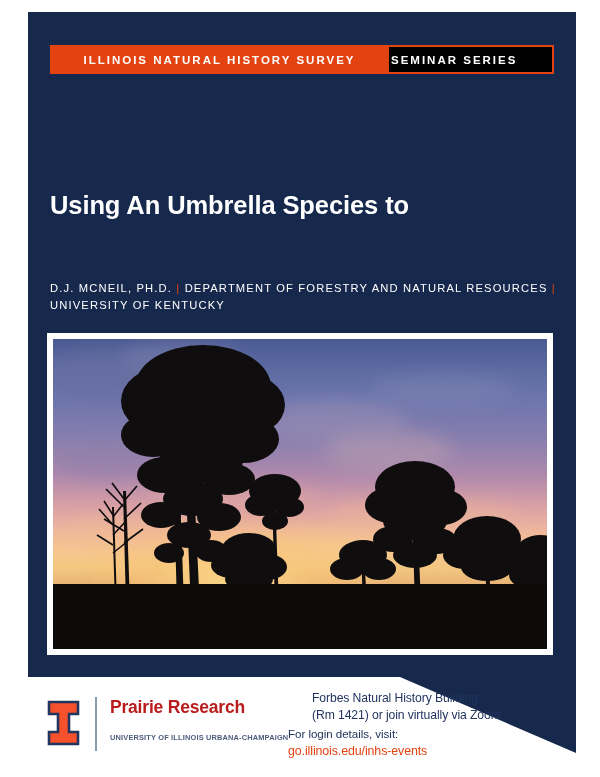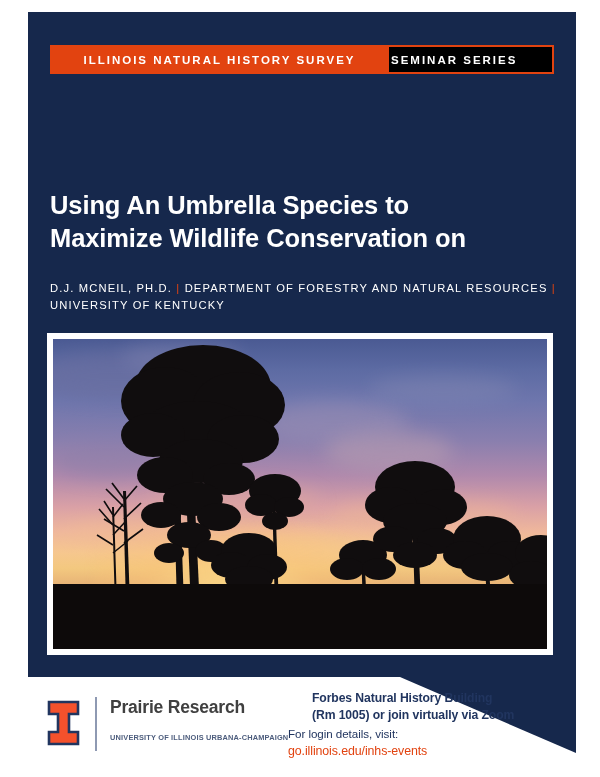--- a/index.html
+++ b/index.html
@@ -241,21 +241,21 @@
   }
   .logo-rule {
     width: 2px;
     height: 54px;
     background: #8e99b2;
     margin: 0 13px 0 15px;
     flex: 0 0 auto;
   }
   .logo-text { padding-top: 0px; }
   .logo-name {
-    color: #404040;
+    color: #b91c1c;
     font-size: 17.5px;
     font-weight: bold;
     line-height: 1.17;
     letter-spacing: -0.2px;
   }
   .logo-sub {
     color: #4d5d7d;
     font-size: 7.4px;
     font-weight: bold;
     letter-spacing: 0.18px;
@@ -266,21 +266,21 @@
   
   .footer-info {
     position: absolute;
     left: 288px;
     top: 690px;
     width: 270px;
   }
   .fi-line {
     color: #21355f;
     font-size: 12.2px;
-    font-weight: bold;
+    font-weight: normal;
     line-height: 1.42;
     letter-spacing: -0.1px;
     white-space: nowrap;
     padding-left: 24px;
   }
   .fi-login {
     color: #21355f;
     font-size: 11.6px;
     font-weight: normal;
     line-height: 1.5;
@@ -307,21 +307,20 @@
       <span class="banner-left-text">ILLINOIS NATURAL HISTORY SURVEY</span>
     </div>
     <div class="banner-right">
       <span class="banner-right-text">SEMINAR SERIES</span>
     </div>
   </div>
 
 
   <div class="title">
     <span class="title-line">Using An Umbrella Species to</span>
-    <span class="title-line">Maximize Wildlife Conservation on</span>
   </div>
 
   <div class="speaker">
     <span>D.J. MCNEIL, PH.D.</span>
     <span class="sep">|</span>
     <span>DEPARTMENT OF FORESTRY AND NATURAL RESOURCES</span>
     <span class="sep">|</span>
     <span>UNIVERSITY OF KENTUCKY</span>
   </div>
 
@@ -426,18 +425,18 @@
     </svg>
     <div class="logo-rule"></div>
     <div class="logo-text">
       <div class="logo-name">Prairie Research</div>
       <div class="logo-sub">UNIVERSITY OF ILLINOIS URBANA-CHAMPAIGN</div>
     </div>
   </div>
 
   <div class="footer-info">
     <div class="fi-line">Forbes Natural History Building</div>
-    <div class="fi-line">(Rm 1005) or join virtually via Zoom</div>
+    <div class="fi-line">(Rm 1421) or join virtually via Zoom</div>
     <div class="fi-login">For login details, visit:</div>
     <div class="fi-url">go.illinois.edu/inhs-events</div>
   </div>
 
 </div>
 
 </body></html>

